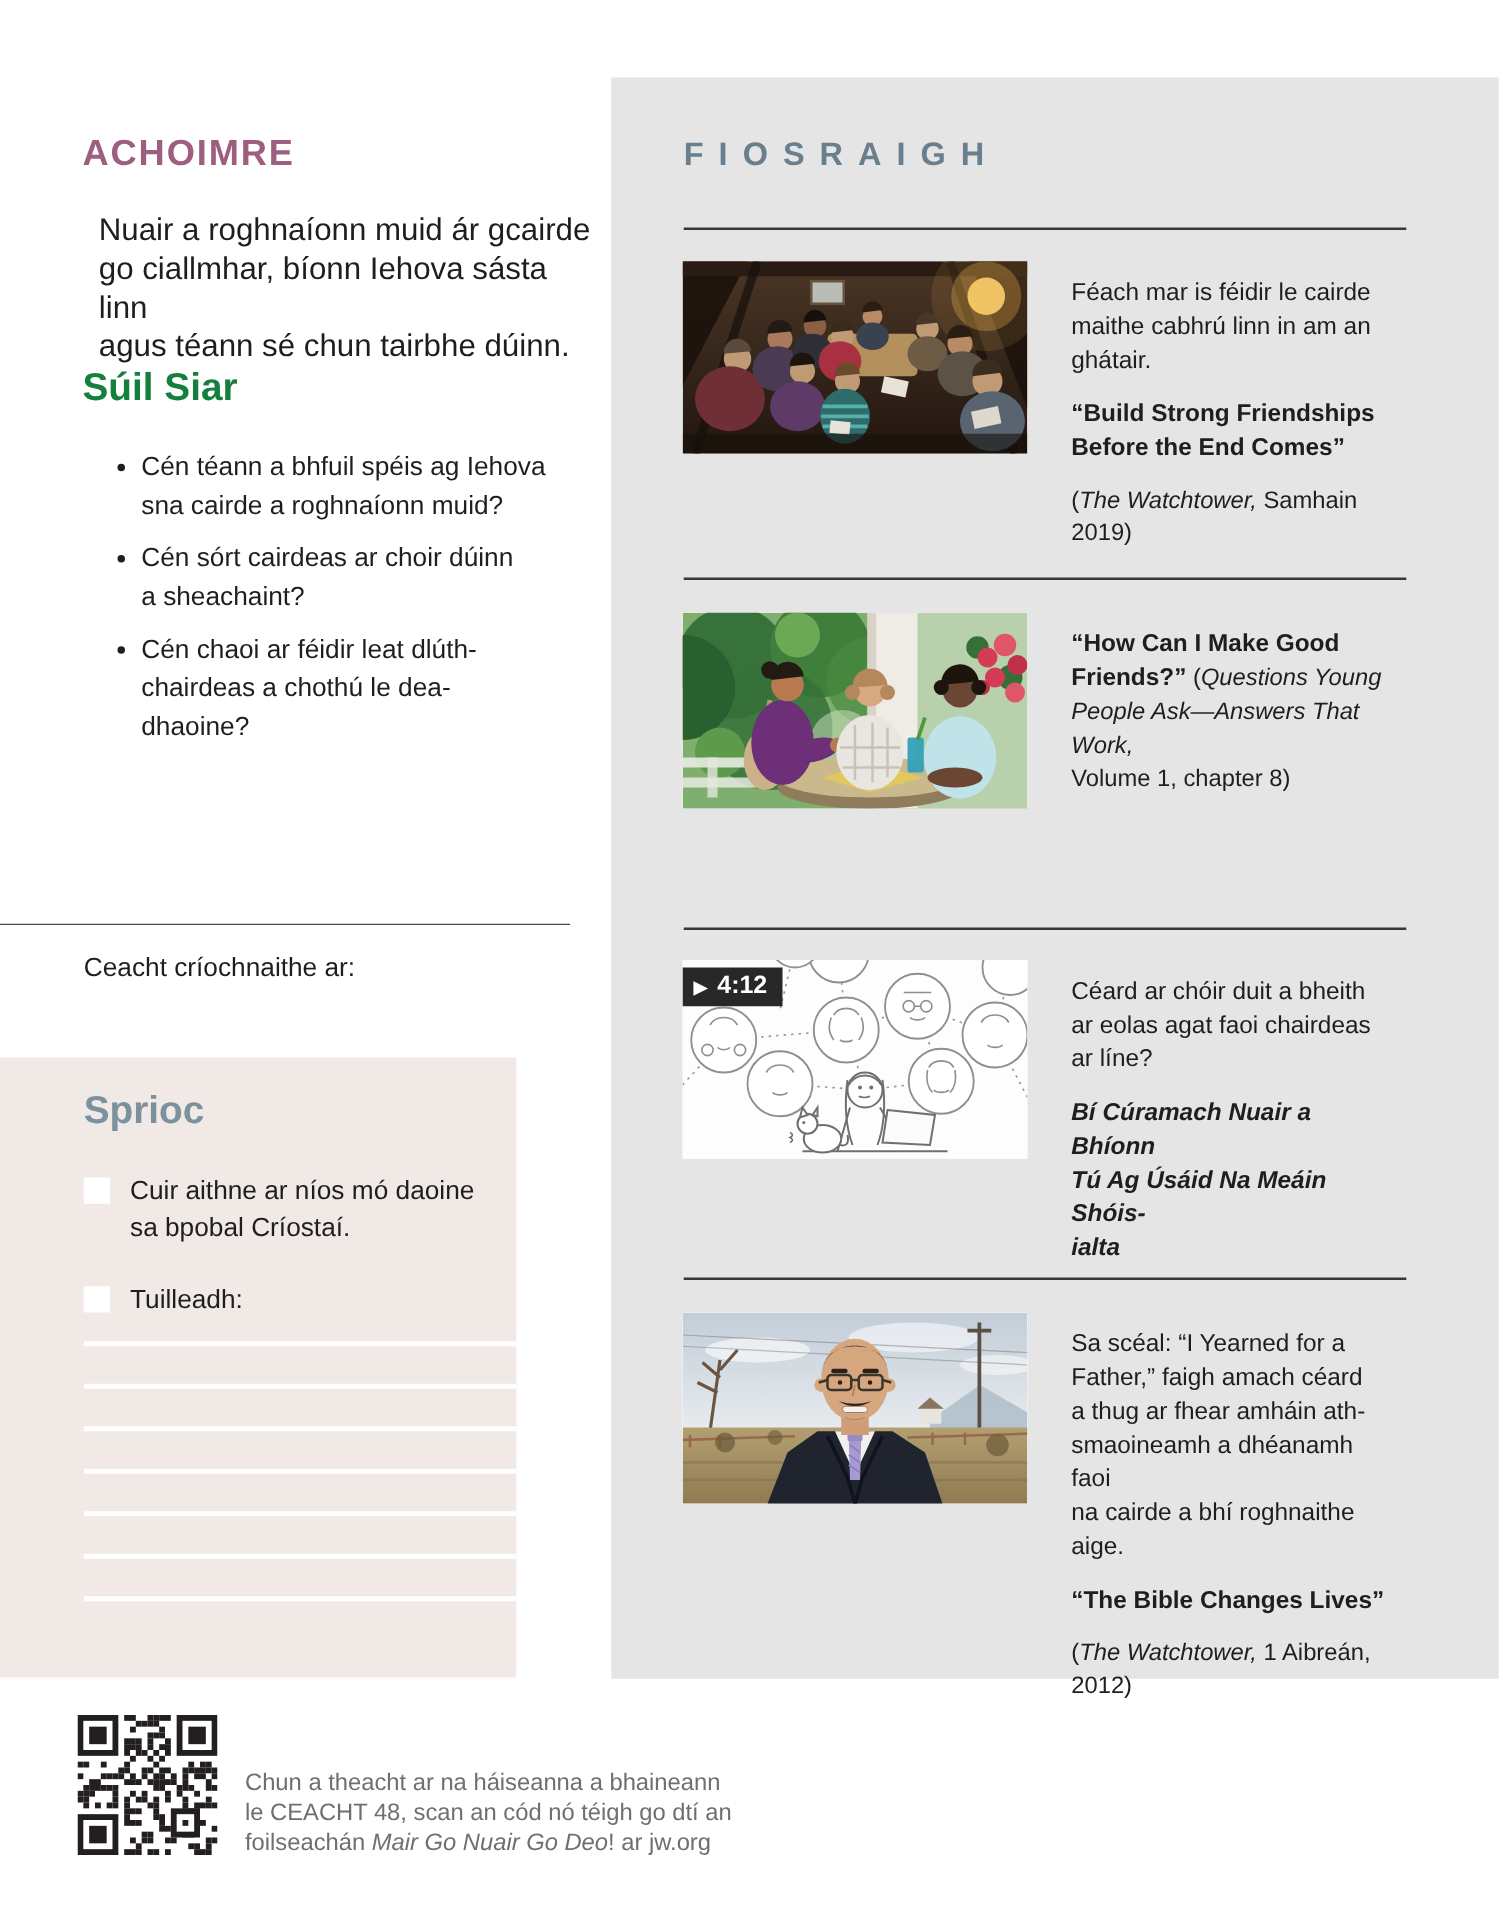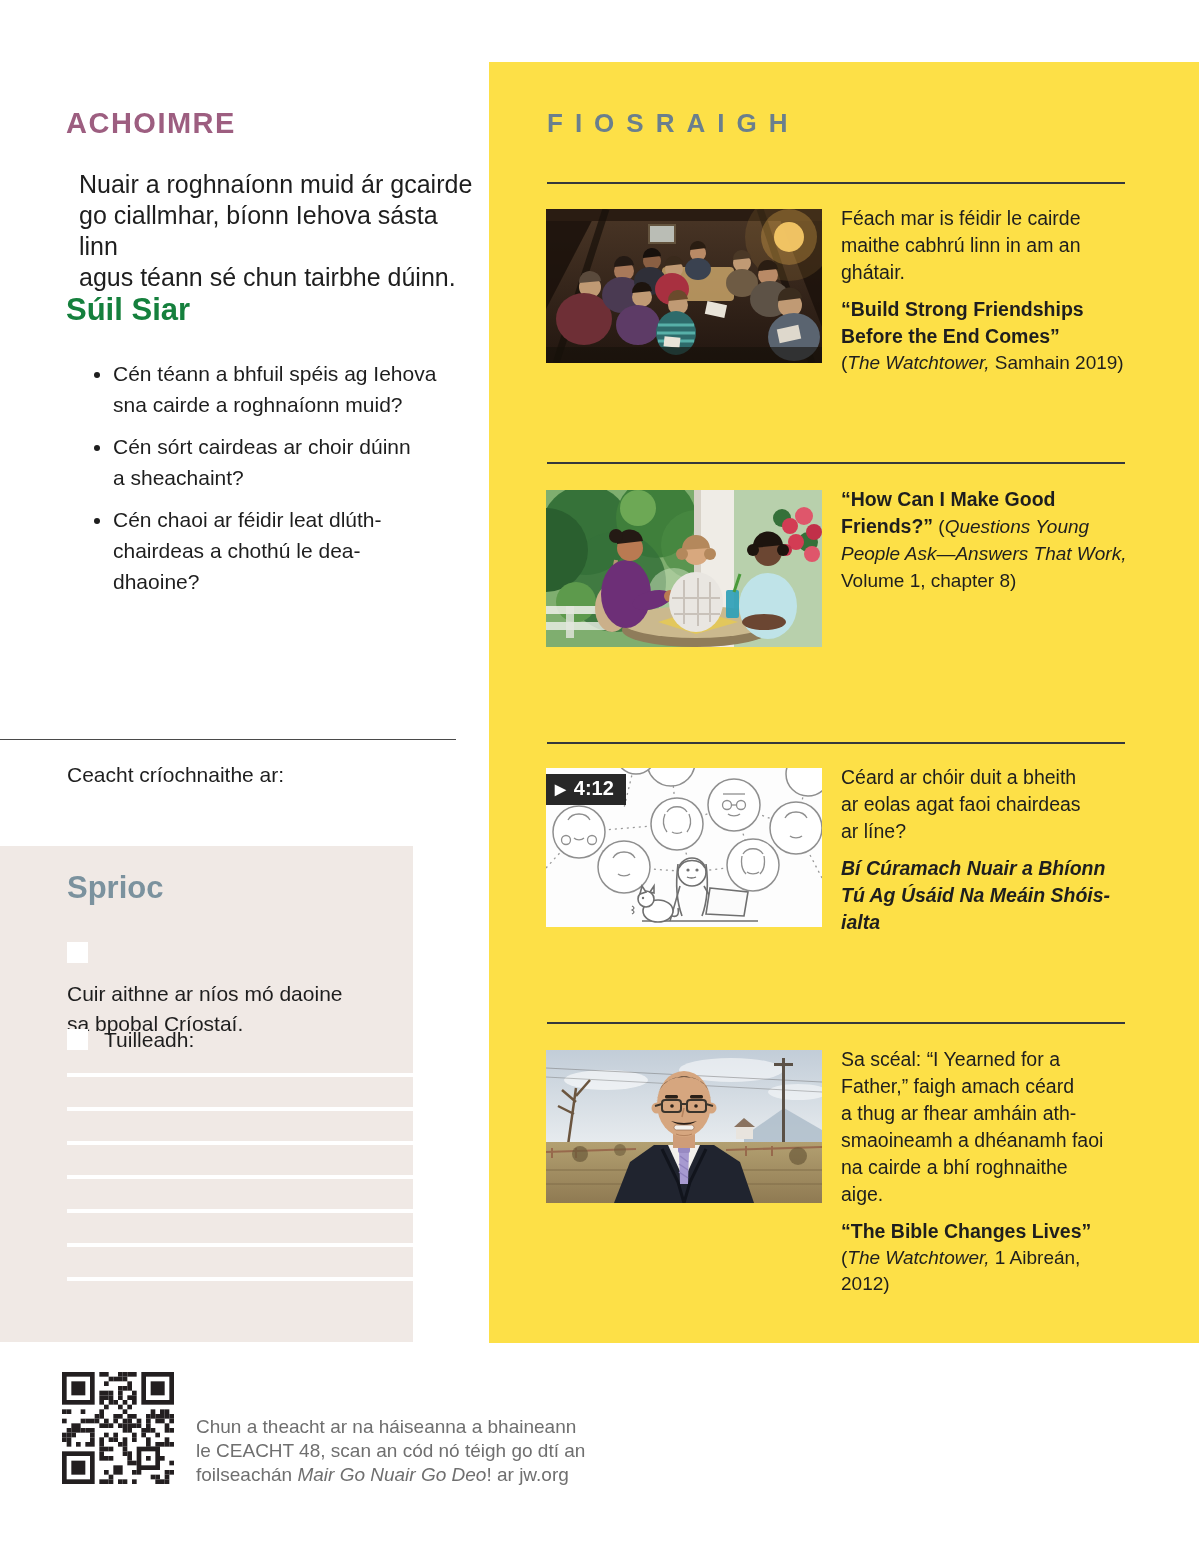--- a/index.html
+++ b/index.html
@@ -14,34 +14,34 @@
   .summary-text { left:79px; top:169px; width:400px; font-size:25px; line-height:31px; white-space:pre-line; }
   .review-heading { left:66px; top:292px; font-size:31px; font-weight:bold; color:#15803d; }
   .review-list { left:67px; top:358px; width:392px; margin:0; padding-left:46px; font-size:21px; line-height:31px; }
   .review-list li { white-space:pre-line; margin-bottom:11px; }
   .divider-left { left:0; top:739px; width:456px; height:0; border-top:1.5px solid #4a4a4a; }
   .completed-label { left:67px; top:763px; font-size:21px; }
 
   .goal-box { left:0; top:846px; width:413px; height:496px; background:#f0e9e5; }
   .goal-heading { position:absolute; left:67px; top:24px; font-size:31px; font-weight:bold; color:#7b929e; }
   .goal-row { position:absolute; left:67px; width:370px; display:flex; gap:16px; }
-  .goal-row-1 { top:92px;flex-direction:column; }
+  .goal-row-1 { top:92px; }
   .goal-row-2 { top:179px; }
   .checkbox { width:21px; height:21px; background:#ffffff; flex:none; margin-top:4px; }
   .goal-text { font-size:21px; line-height:30px; white-space:pre-line; }
   .write-line { position:absolute; left:67px; right:0; height:4px; background:#ffffff; }
 
   
-  .panel { left:489px; top:62px; width:710px; height:1281px; background:#fde047; }
+  .panel { left:489px; top:62px; width:710px; height:1281px; background:#e5e5e5; }
   .explore-heading { position:absolute; left:58px; top:46px; font-size:26px; font-weight:bold; color:#6a7f8d; letter-spacing:12px; }
   .sep { position:absolute; left:58px; width:578px; height:1.5px; background:#35383b; }
   .entry-image { position:absolute; left:57px; width:276px; overflow:hidden; background:#ffffff; }
   .entry-image svg { display:block; }
   .entry-text { position:absolute; left:352px; width:292px; }
-  .entry-text p { margin:0; white-space:pre-line; }
+  .entry-text p { margin:16px; white-space:pre-line; }
   .desc { font-size:19.5px; line-height:27px; margin-bottom:10px !important; }
   .pub-title { font-size:19.5px; line-height:27px; font-weight:bold; }
   .cite { font-size:19px; line-height:26px; font-weight:normal; }
   .it { font-style:italic; font-weight:normal; }
   .bold-italic { font-style:italic; font-weight:bold; }
   .video-badge {
     position:absolute; left:0; top:6px; display:inline-flex; align-items:center; gap:8px;
     background:rgba(24,24,24,0.93); color:#ffffff; padding:3px 12px 5px 9px;
     font-size:20px; font-weight:bold;
   }

